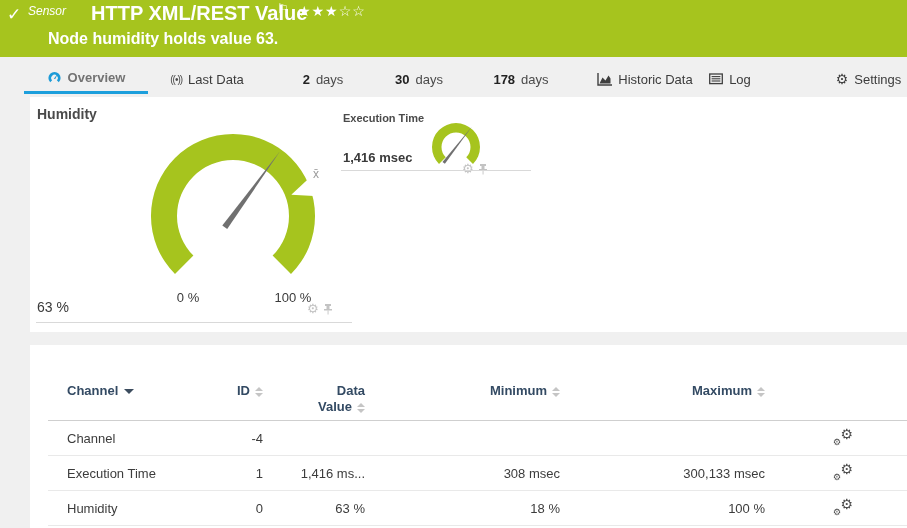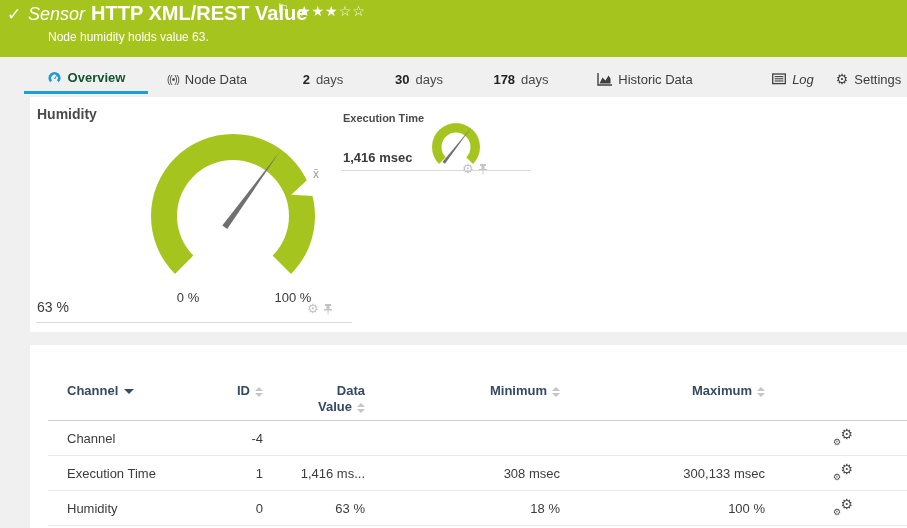--- a/index.html
+++ b/index.html
@@ -9,34 +9,34 @@
     background:#f0f0f0;
     font-family:"Liberation Sans","DejaVu Sans",sans-serif;
     color:#3a3a3a;
   }
   
   .sensor-header {
     position:absolute; left:0; top:0; width:907px; height:57px;
     background:#a6c41e; color:#fff;
   }
   .hdr-check { position:absolute; left:7px; top:4px; font-size:17px; font-weight:bold; }
-  .hdr-kind  { position:absolute; left:28px; top:4px; font-size:18px; font-style:italic; }
+  .hdr-kind  { position:absolute; left:28px; top:4px; font-size:12px; font-style:italic; }
   .hdr-title { position:absolute; left:91px; top:2px; font-size:20px; font-weight:bold; }
   .hdr-flag  { position:absolute; left:277px; top:1px; font-size:13px; }
   .hdr-stars { position:absolute; left:298px; top:3px; font-size:14px; letter-spacing:1px; }
-  .hdr-sub   { position:absolute; left:48px; top:30px; font-size:12px; font-weight:normal; }
+  .hdr-sub   { position:absolute; left:48px; top:30px; font-size:16px; font-weight:bold; }
 
   
   .tabbar { position:absolute; left:0; top:64px; width:907px; height:30px; }
   .tab {
     position:absolute; top:0; height:30px;
     display:flex; align-items:center; justify-content:center; gap:6px;
     font-size:13px; color:#3b3b3b; cursor:pointer;
   }
-  .tab.active { border-bottom:3px solid #1d9fdc; font-weight:bold; color:#14532d; }
+  .tab.active { border-bottom:3px solid #1d9fdc; font-weight:bold; color:#737373; }
   .tab .num { font-weight:bold; color:#222; }
   .tab .unit { font-weight:normal; color:#4a4a4a; }
   .tab-icon { display:inline-flex; align-items:center; }
   .live-glyph { font-size:10px; color:#4a4a4a; letter-spacing:-1px; }
 
   
   .panel { position:absolute; left:30px; width:901px; background:#fff; }
   #panel-gauges { top:97px;  height:235px; }
   #panel-table  { top:345px; height:183px; overflow:hidden; }
 
@@ -99,21 +99,21 @@
     <span class="tab-icon">
       <svg width="15" height="15" viewBox="0 0 16 16">
         <path d="M3.4,13.1 A6.5,6.5 0 1 1 12.6,13.1 L10.5,11 A3.5,3.5 0 1 0 5.5,11 Z" fill="#1d9bd7"></path>
         <polygon points="7.2,9.3 8.8,9.6 11.9,3.4" fill="#1d9bd7"></polygon>
       </svg>
     </span>
     <span>Overview</span>
   </div>
   <div class="tab" style="left:158px;width:98px;">
     <span class="tab-icon live-glyph">((•))</span>
-    <span>Node Data</span>
+    <span>Last Data</span>
   </div>
   <div class="tab" style="left:294px;width:58px;">
     <span class="num">2</span>
     <span class="unit">days</span>
   </div>
   <div class="tab" style="left:387px;width:64px;">
     <span class="num">30</span>
     <span class="unit">days</span>
   </div>
   <div class="tab" style="left:484px;width:74px;">
@@ -122,21 +122,21 @@
   </div>
   <div class="tab" style="left:590px;width:110px;">
     <span class="tab-icon">
       <svg width="15" height="13" viewBox="0 0 15 13">
         <path d="M1,0 V12 H15" fill="none" stroke="#3f3f3f" stroke-width="1.4"></path>
         <path d="M2.5,10.5 L5.5,4.5 L8.5,7.5 L11.5,2.5 L13.5,5.5 V10.5 Z" fill="#3f3f3f"></path>
       </svg>
     </span>
     <span>Historic Data</span>
   </div>
-  <div class="tab" style="left:764px;width:58px;font-style:italic;">
+  <div class="tab" style="left:701px;width:58px;">
     <span class="tab-icon">
       <svg width="14" height="12" viewBox="0 0 14 12">
         <rect x="0.7" y="1" width="12.6" height="9.6" fill="none" stroke="#3f3f3f" stroke-width="1.3"></rect>
         <line x1="2.6" y1="3.6" x2="11.4" y2="3.6" stroke="#3f3f3f" stroke-width="1.1"></line>
         <line x1="2.6" y1="5.8" x2="11.4" y2="5.8" stroke="#3f3f3f" stroke-width="1.1"></line>
         <line x1="2.6" y1="8" x2="11.4" y2="8" stroke="#3f3f3f" stroke-width="1.1"></line>
       </svg>
     </span>
     <span>Log</span>
   </div>

